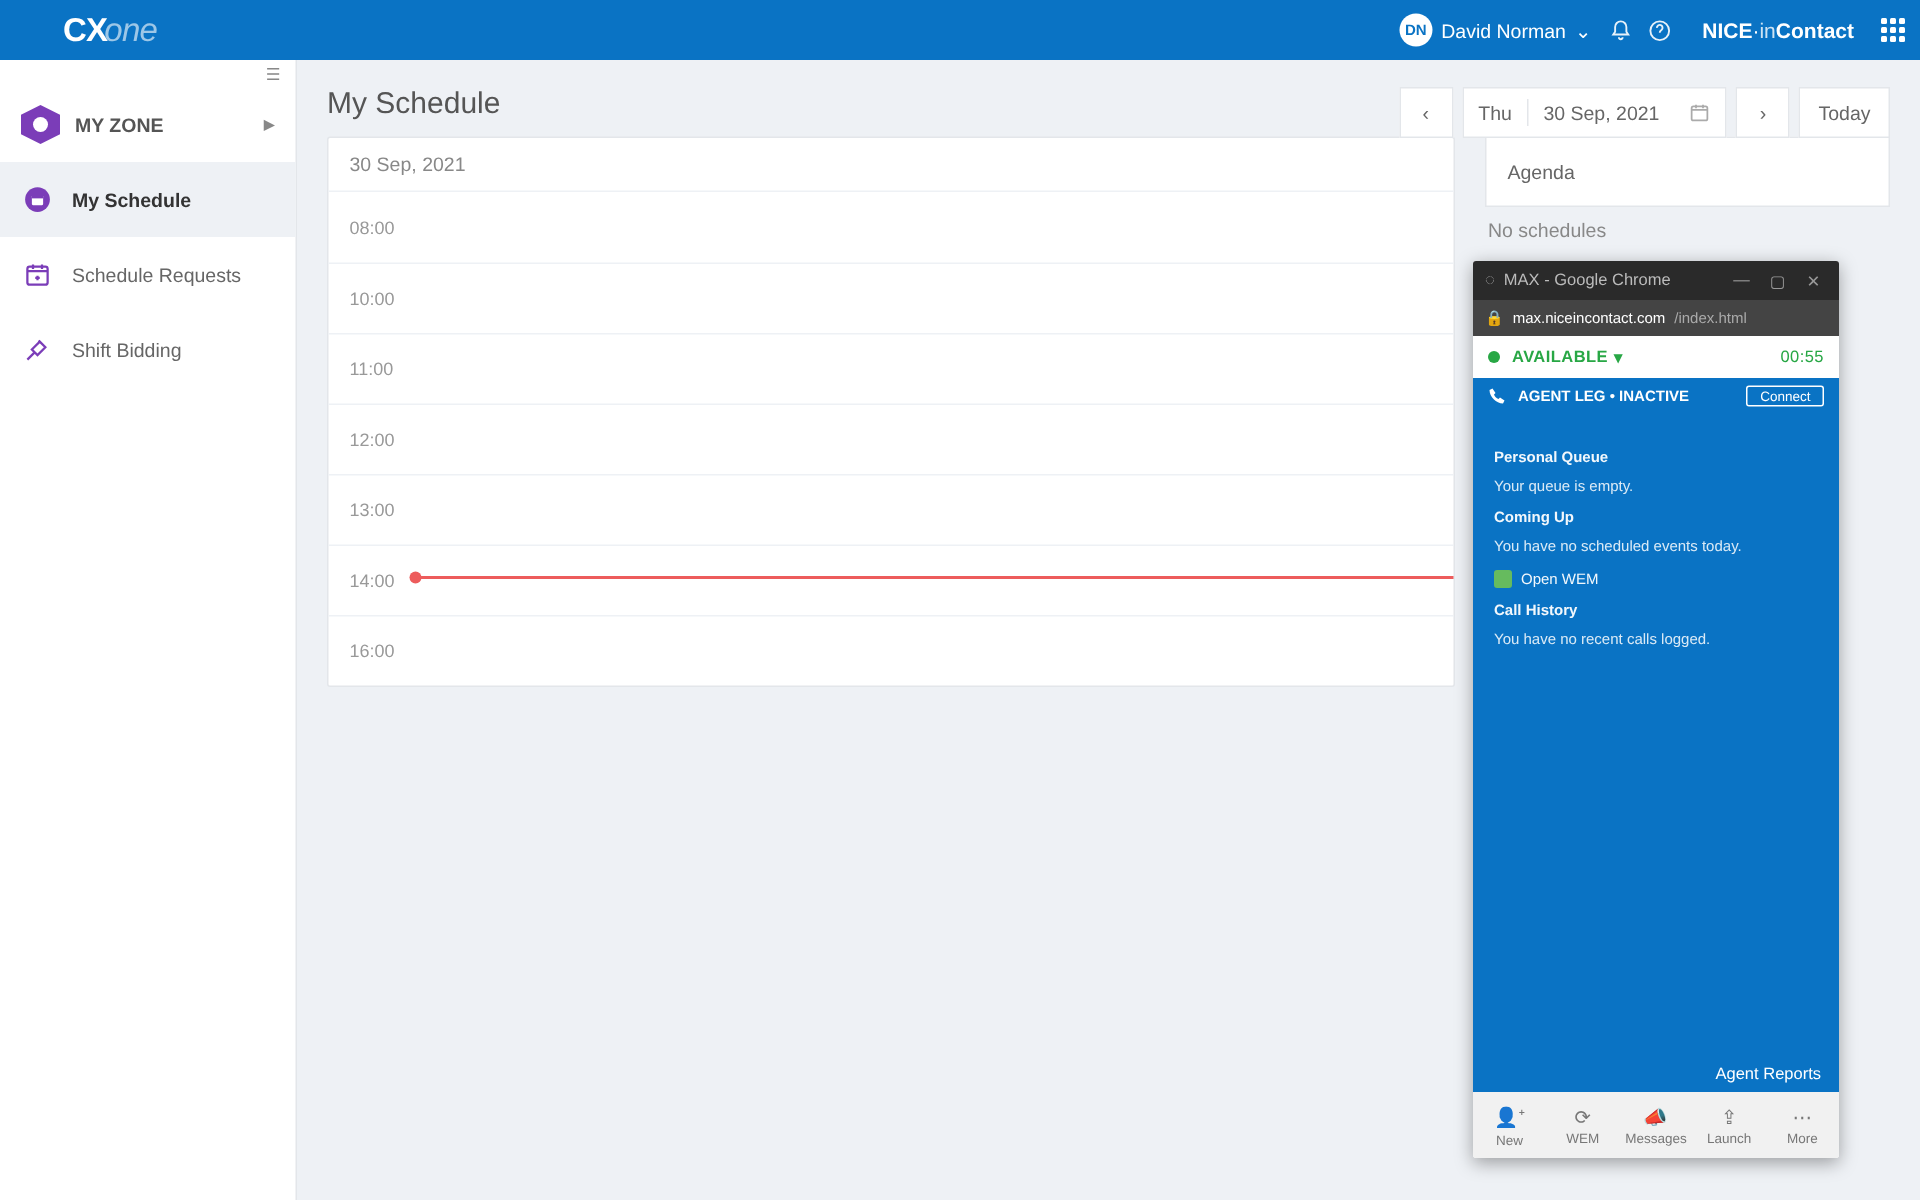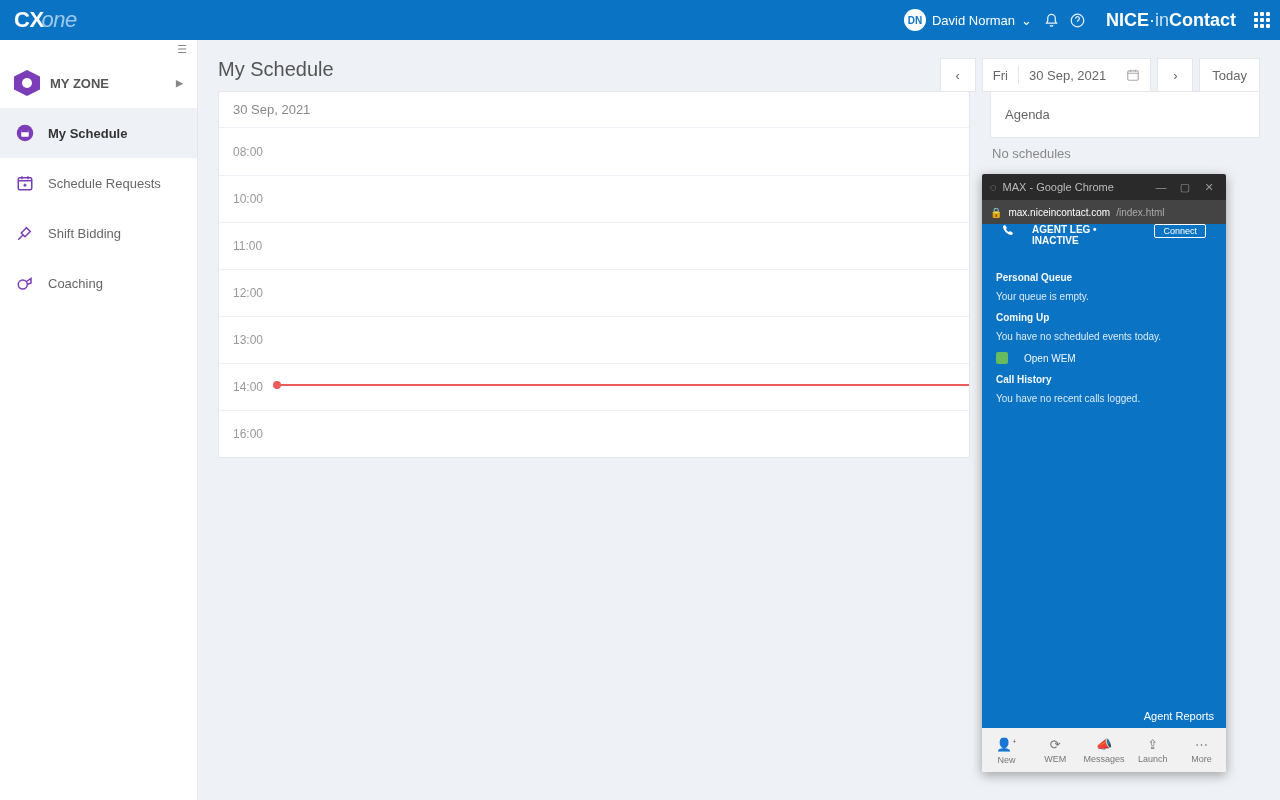--- a/index.html
+++ b/index.html
@@ -1,27 +1,27 @@
 <!DOCTYPE html>
 <html><head>
 <meta charset="utf-8">
 <style>
   * { box-sizing: border-box; margin: 0; padding: 0; font-family: Arial, Helvetica, sans-serif; }
   body { width: 1280px; height: 800px; background: #eef1f5; overflow: hidden; position: relative; }
 
   
   .topbar { height: 40px; background: #0a73c4; display: flex; align-items: center; color: #fff; padding: 0 10px; font-size: 13px; }
   .logo { font-size: 22px; font-weight: 400; letter-spacing: -0.5px; margin-left: 4px; }
-  .logo-cx { font-weight: 600; }
+  .logo-cx { font-weight: 600; margin-left: 28px; }
   .logo-one { opacity: 0.6; font-style: italic; margin-left: -2px; }
   .top-spacer { flex: 1; }
   .user-pill { display: flex; align-items: center; gap: 6px; margin-right: 12px; cursor: pointer; }
   .user-badge { width: 22px; height: 22px; border-radius: 50%; background: #fff; color: #0a73c4; font-size: 10px; font-weight: 700; display: flex; align-items: center; justify-content: center; }
   .top-ico { width: 26px; text-align: center; opacity: 0.9; font-size: 15px; cursor: pointer; }
-  .brandright { font-size: 18px; margin: 0 10px; }
+  .brandright { font-size: 14px; margin: 0 10px; }
   .brand-nice { font-weight: 700; }
   .brand-in { opacity: 0.8; font-weight: 300; }
   .brand-contact { font-weight: 600; }
   .apps-icon { width: 16px; height: 16px; display: grid; grid-template-columns: repeat(3,4px); grid-template-rows: repeat(3,4px); gap: 2px; margin-left: 8px; cursor: pointer; }
   .apps-icon span { background: #fff; border-radius: 1px; }
 
   
   .sidebar { position: absolute; top: 40px; left: 0; width: 198px; bottom: 0; background: #fff; border-right: 1px solid #e3e6ea; }
   .collapse { height: 18px; display:flex; justify-content:flex-end; align-items:center; padding-right:10px; color:#888; font-size:11px; }
   .zone-hdr { display:flex; align-items:center; gap:10px; padding:12px 14px; font-weight:600; color:#555; font-size:13px; cursor:pointer; }
@@ -66,26 +66,26 @@
   .max { position:absolute; top:174px; right:54px; width:244px; height:598px; background:#fff; box-shadow:0 3px 12px rgba(0,0,0,0.35); border-radius:2px; overflow:hidden; display:flex; flex-direction:column; font-size:11px; }
   .max-title { background:#2a2a2a; color:#bbb; height:26px; display:flex; align-items:center; padding:0 8px; gap:6px; }
   .max-title .txt{ flex:1; }
   .winbtn { width:18px; text-align:center; color:#999; cursor:pointer; }
   .max-url { background:#444; color:#ddd; height:24px; display:flex; align-items:center; padding:0 8px; gap:6px; font-size:10px; }
   .max-url .dom { color:#fff; }
   .max-url .path { color:#aaa; }
   .max-status { background:#fff; height:28px; display:flex; align-items:center; padding:0 10px; color:#28a745; font-weight:600; font-size:11px; letter-spacing:0.3px; }
   .status-dot{ width:8px; height:8px; border-radius:50%; background:#28a745; margin-right:8px; }
   .status-time{ margin-left:auto; font-weight:400; }
-  .agentleg { background:#0a73c4; color:#fff; height:24px; display:flex; align-items:flex-start; padding:0 20px; font-size:10px; font-weight:600; gap:18px; }
+  .agentleg { background:#0a73c4; color:#fff; height:24px; display:flex; align-items:center; padding:0 10px; font-size:10px; font-weight:600; gap:8px; }
   .agentleg .connect { margin-left:auto; background:transparent; border:1px solid #fff; color:#fff; font-size:9px; padding:1px 8px; border-radius:2px; cursor:pointer; }
   .max-body { flex:1; background:#0a73c4; color:#fff; padding:14px 14px; font-size:10px; }
   .sec-h { font-weight:600; margin-top:10px; opacity:0.95; }
   .sec-t { opacity:0.85; margin-top:8px; }
-  .openwem { margin-top:10px; display:flex; align-items:center; gap:16px; opacity:0.95; cursor:pointer; }
+  .openwem { margin-top:10px; display:flex; align-items:center; gap:6px; opacity:0.95; cursor:pointer; }
   .openwem .cal{ width:12px;height:12px;background:#6bbf59;border-radius:2px; position:relative; }
   .max-reports { text-align:right; padding:0 12px 6px 0; color:#fff; font-size:11px; }
   .max-btm { background:#f1f1f1; height:44px; display:flex; }
   .mb { flex:1; display:flex; flex-direction:column; align-items:center; justify-content:center; color:#777; font-size:9px; gap:2px; cursor:pointer; }
   .mb .mi{ font-size:13px; }
 </style>
 </head>
 <body>
 
 <div class="topbar">
@@ -153,38 +153,29 @@
     <span>Schedule Requests</span>
   </div>
   <div class="nav-item">
     <span class="nav-ico">
       <svg width="18" height="18" viewBox="0 0 24 24" fill="none" stroke="#7b3db8" stroke-width="2">
           <path d="M14 5l5 5-7 7-5-5zM3 21l6-6M13 4l6 6"></path>
         </svg>
     </span>
     <span>Shift Bidding</span>
   </div>
-  <div class="nav-item">
-    <span class="nav-ico">
-      <svg width="18" height="18" viewBox="0 0 24 24" fill="none" stroke="#7b3db8" stroke-width="2">
-          <circle cx="9" cy="14" r="6"></circle>
-          <path d="M14 10l6-4v6l-5 2"></path>
-        </svg>
-    </span>
-    <span>Coaching</span>
-  </div>
 </div>
 
 <div class="main">
   <div class="page-title">My Schedule</div>
 
   <div class="daypick">
     <div class="dp-btn nav">‹</div>
     <div class="dp-mid">
-      <span>Fri</span>
+      <span>Thu</span>
       <div class="dp-sep"></div>
       <span>30 Sep, 2021</span>
       <span class="dp-calico">
         <svg width="14" height="14" viewBox="0 0 24 24" fill="none" stroke="#aaa" stroke-width="2">
             <rect x="3" y="5" width="18" height="16" rx="2"></rect>
             <path d="M3 9h18M8 3v4M16 3v4"></path>
           </svg>
       </span>
     </div>
     <div class="dp-btn nav">›</div>
@@ -235,20 +226,26 @@
     <span class="txt">MAX - Google Chrome</span>
     <span class="winbtn">—</span>
     <span class="winbtn">▢</span>
     <span class="winbtn">✕</span>
   </div>
   <div class="max-url">
     <span>🔒</span>
     <span class="dom">max.niceincontact.com</span>
       <span class="path">/index.html</span>
   </div>
+  <div class="max-status">
+    <span class="status-dot"></span>
+    <span>AVAILABLE</span>
+    <span style="margin-left:4px;">▾</span>
+    <span class="status-time">00:55</span>
+  </div>
   <div class="agentleg">
     <span>
       <svg width="12" height="12" viewBox="0 0 24 24" fill="#fff">
           <path d="M6 2l4 6-2 2c1 3 3 5 6 6l2-2 6 4-2 4c-9 0-18-9-18-18z"></path>
         </svg>
     </span>
     <span>AGENT LEG • INACTIVE</span>
     <button class="connect">Connect</button>
   </div>
   <div class="max-body">

